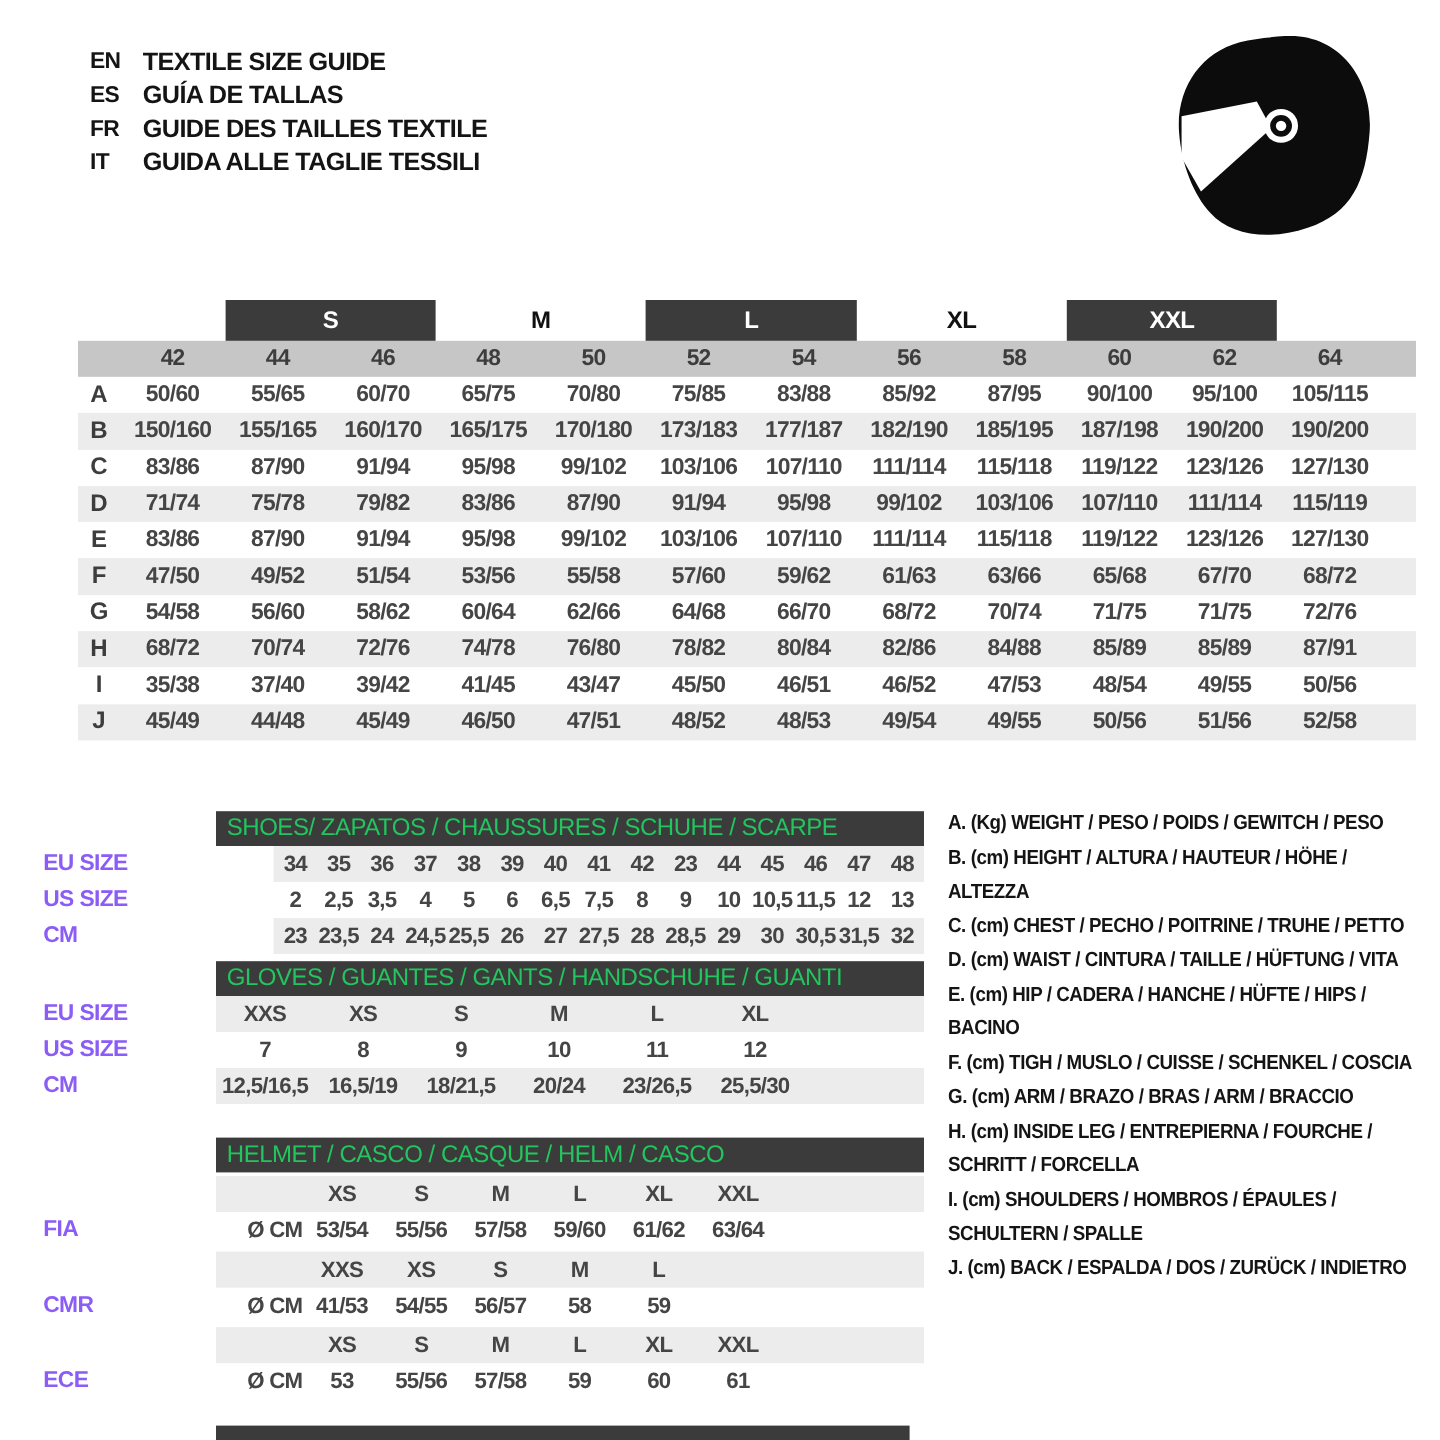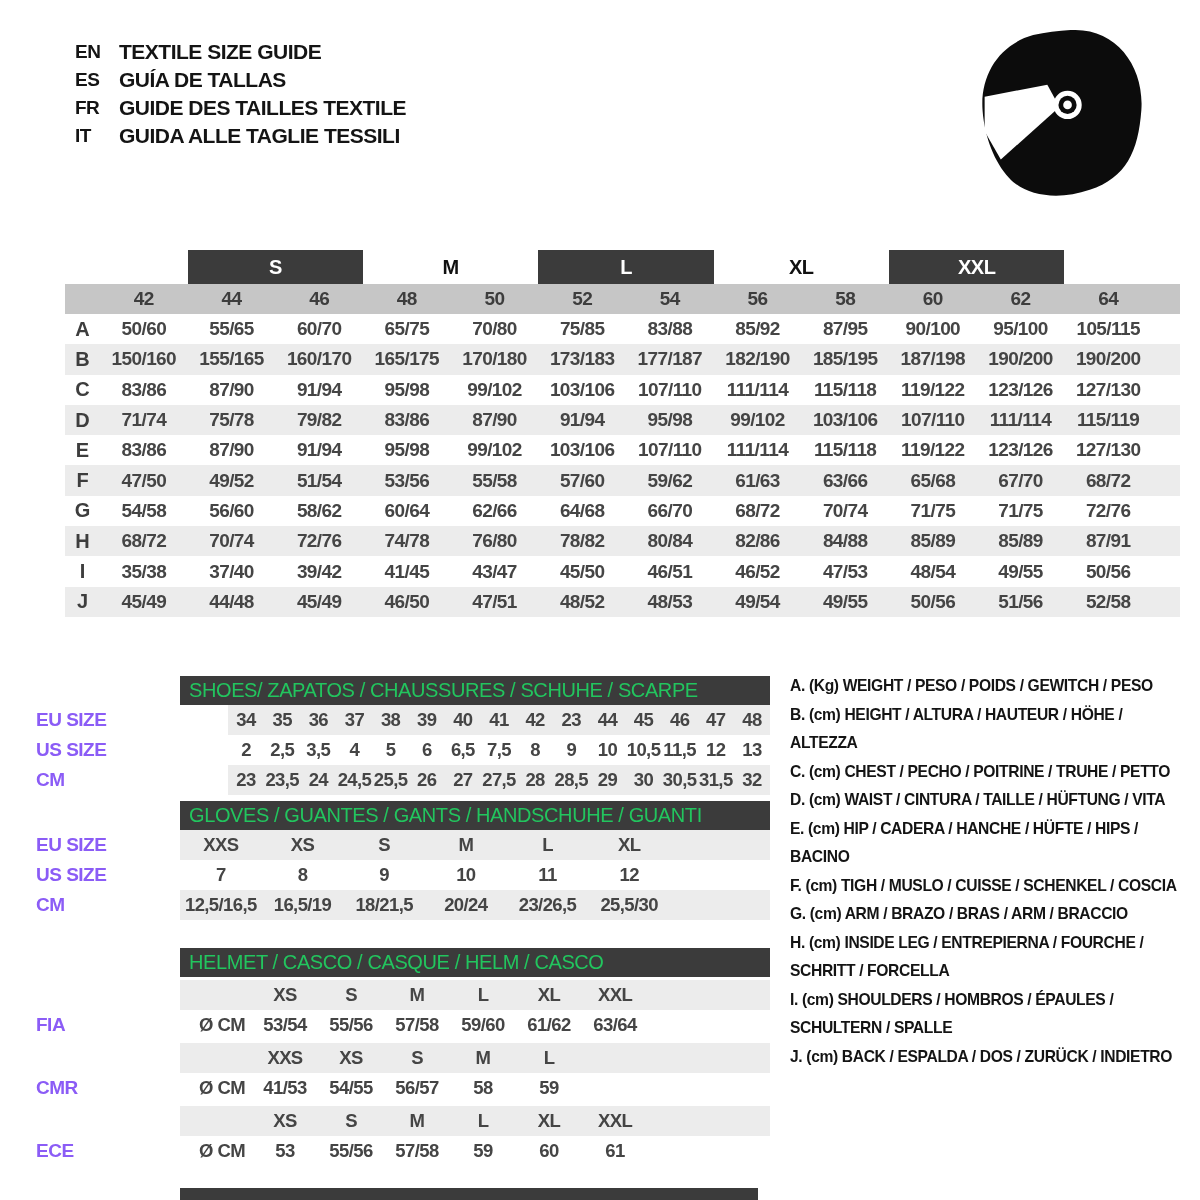--- a/index.html
+++ b/index.html
@@ -48,21 +48,21 @@
     font-size:20px;font-weight:400;line-height:29px;padding-left:9px;letter-spacing:-0.4px;white-space:nowrap;}
   .strip-row{display:flex;height:30px;}
   .strip-row .lbl{width:150px;display:flex;align-items:center;font-size:19px;font-weight:700;
     letter-spacing:-0.5px;color:#8b5cf6;padding-left:6px;box-sizing:border-box;}
   .cells{flex:1;display:grid;align-items:center;box-sizing:border-box;}
   .strip-row.shaded .cells{background:var(--stripe);}
   .cols15{grid-template-columns:repeat(15,1fr);margin-left:48px;}
   .cols6{grid-template-columns:repeat(6,1fr);padding-right:100px;}
   .helmet-cols{grid-template-columns:72px repeat(6,66px) 1fr;}
   .cells .cell{font-size:18.5px;}
-  .cells .cell.diam{text-align:center;padding-left:12px;}
+  .cells .cell.diam{text-align:right;padding-left:12px;}
   .helm.shaded{margin-top:3px;}
 
   
   .legend{position:absolute;left:790px;top:672px;width:424px;transform:scaleX(.92);transform-origin:left top;}
   .legend-item{font-size:17px;font-weight:700;letter-spacing:-0.4px;line-height:28.5px;color:#141414;}
 
   
   .bottom-bar{position:absolute;left:180px;top:1188px;width:578px;height:12px;background:var(--bar);}
 </style>
 </head>

